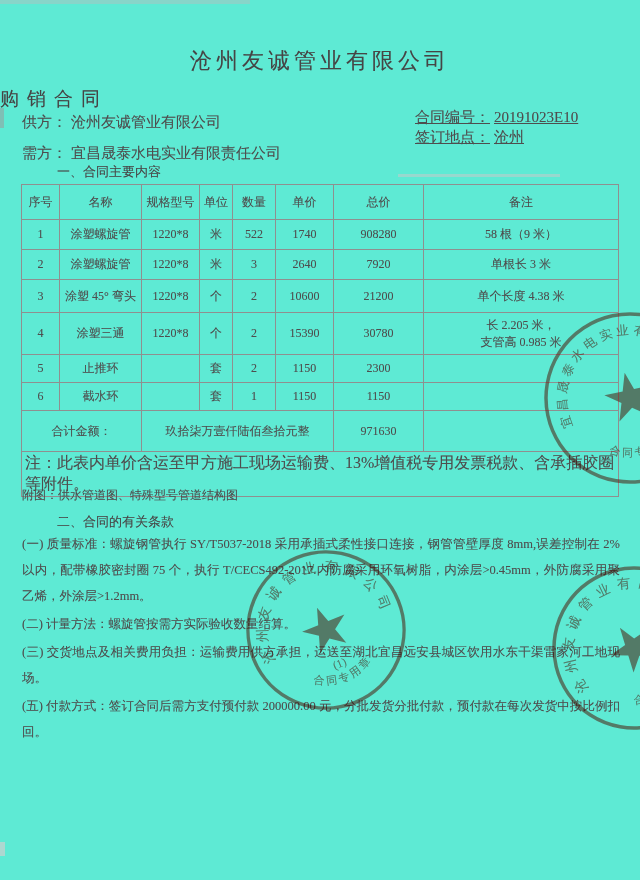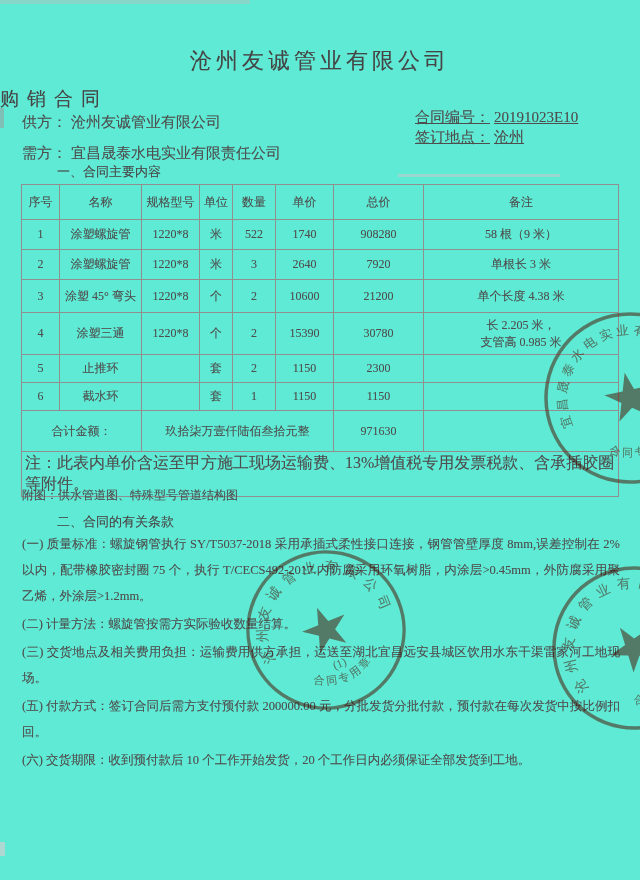--- a/index.html
+++ b/index.html
@@ -169,21 +169,20 @@
     </tbody>
   </table>
 
   <div class="abs attachment">附图：供水管道图、特殊型号管道结构图</div>
   <div class="abs section-heading section2">二、合同的有关条款</div>
   <div class="abs terms" id="terms">
       <p>(一) 质量标准：螺旋钢管执行 SY/T5037-2018 采用承插式柔性接口连接，钢管管壁厚度 8mm,误差控制在 2%以内，配带橡胶密封圈 75 个，执行 T/CECS492-2017.内防腐采用环氧树脂，内涂层&gt;0.45mm，外防腐采用聚乙烯，外涂层&gt;1.2mm。</p>
       <p>(二) 计量方法：螺旋管按需方实际验收数量结算。</p>
       <p>(三) 交货地点及相关费用负担：运输费用供方承担，运送至湖北宜昌远安县城区饮用水东干渠雷家河工地现场。</p>
       <p>(五) 付款方式：签订合同后需方支付预付款 200000.00 元，分批发货分批付款，预付款在每次发货中按比例扣回。</p>
-      <p>(六) 交货期限：收到预付款后 10 个工作开始发货，20 个工作日内必须保证全部发货到工地。</p>
     </div>
 
   <svg class="stamps-overlay" id="stamps" width="640" height="880" viewBox="0 0 640 880">
       <g transform="rotate(-12 630 398)" fill="#d04538" opacity="0.8">
         <circle cx="630" cy="398" r="84" fill="none" stroke="#d04538" stroke-width="3.5"></circle>
         <path id="arcT0" d="M 572.3 424.9 A 63.64 63.64 0 1 1 687.7 424.9" fill="none"></path>
         <path id="arcB0" d="M 594.0 444.1 A 58.480000000000004 58.480000000000004 0 0 0 666.0 444.1" fill="none"></path>
         <text font-size="12.5" letter-spacing="4"><textPath href="#arcT0" startOffset="50%" text-anchor="middle">宜昌晟泰水电实业有限责任公司</textPath></text>
         <text font-size="11" letter-spacing="2.5"><textPath href="#arcB0" startOffset="50%" text-anchor="middle">合同专用章</textPath></text>
         <polygon points="630.0,372.2 624.2,390.0 605.5,390.0 620.6,401.1 614.8,418.9 630.0,407.9 645.2,418.9 639.4,401.1 654.5,390.0 635.8,390.0"></polygon>

